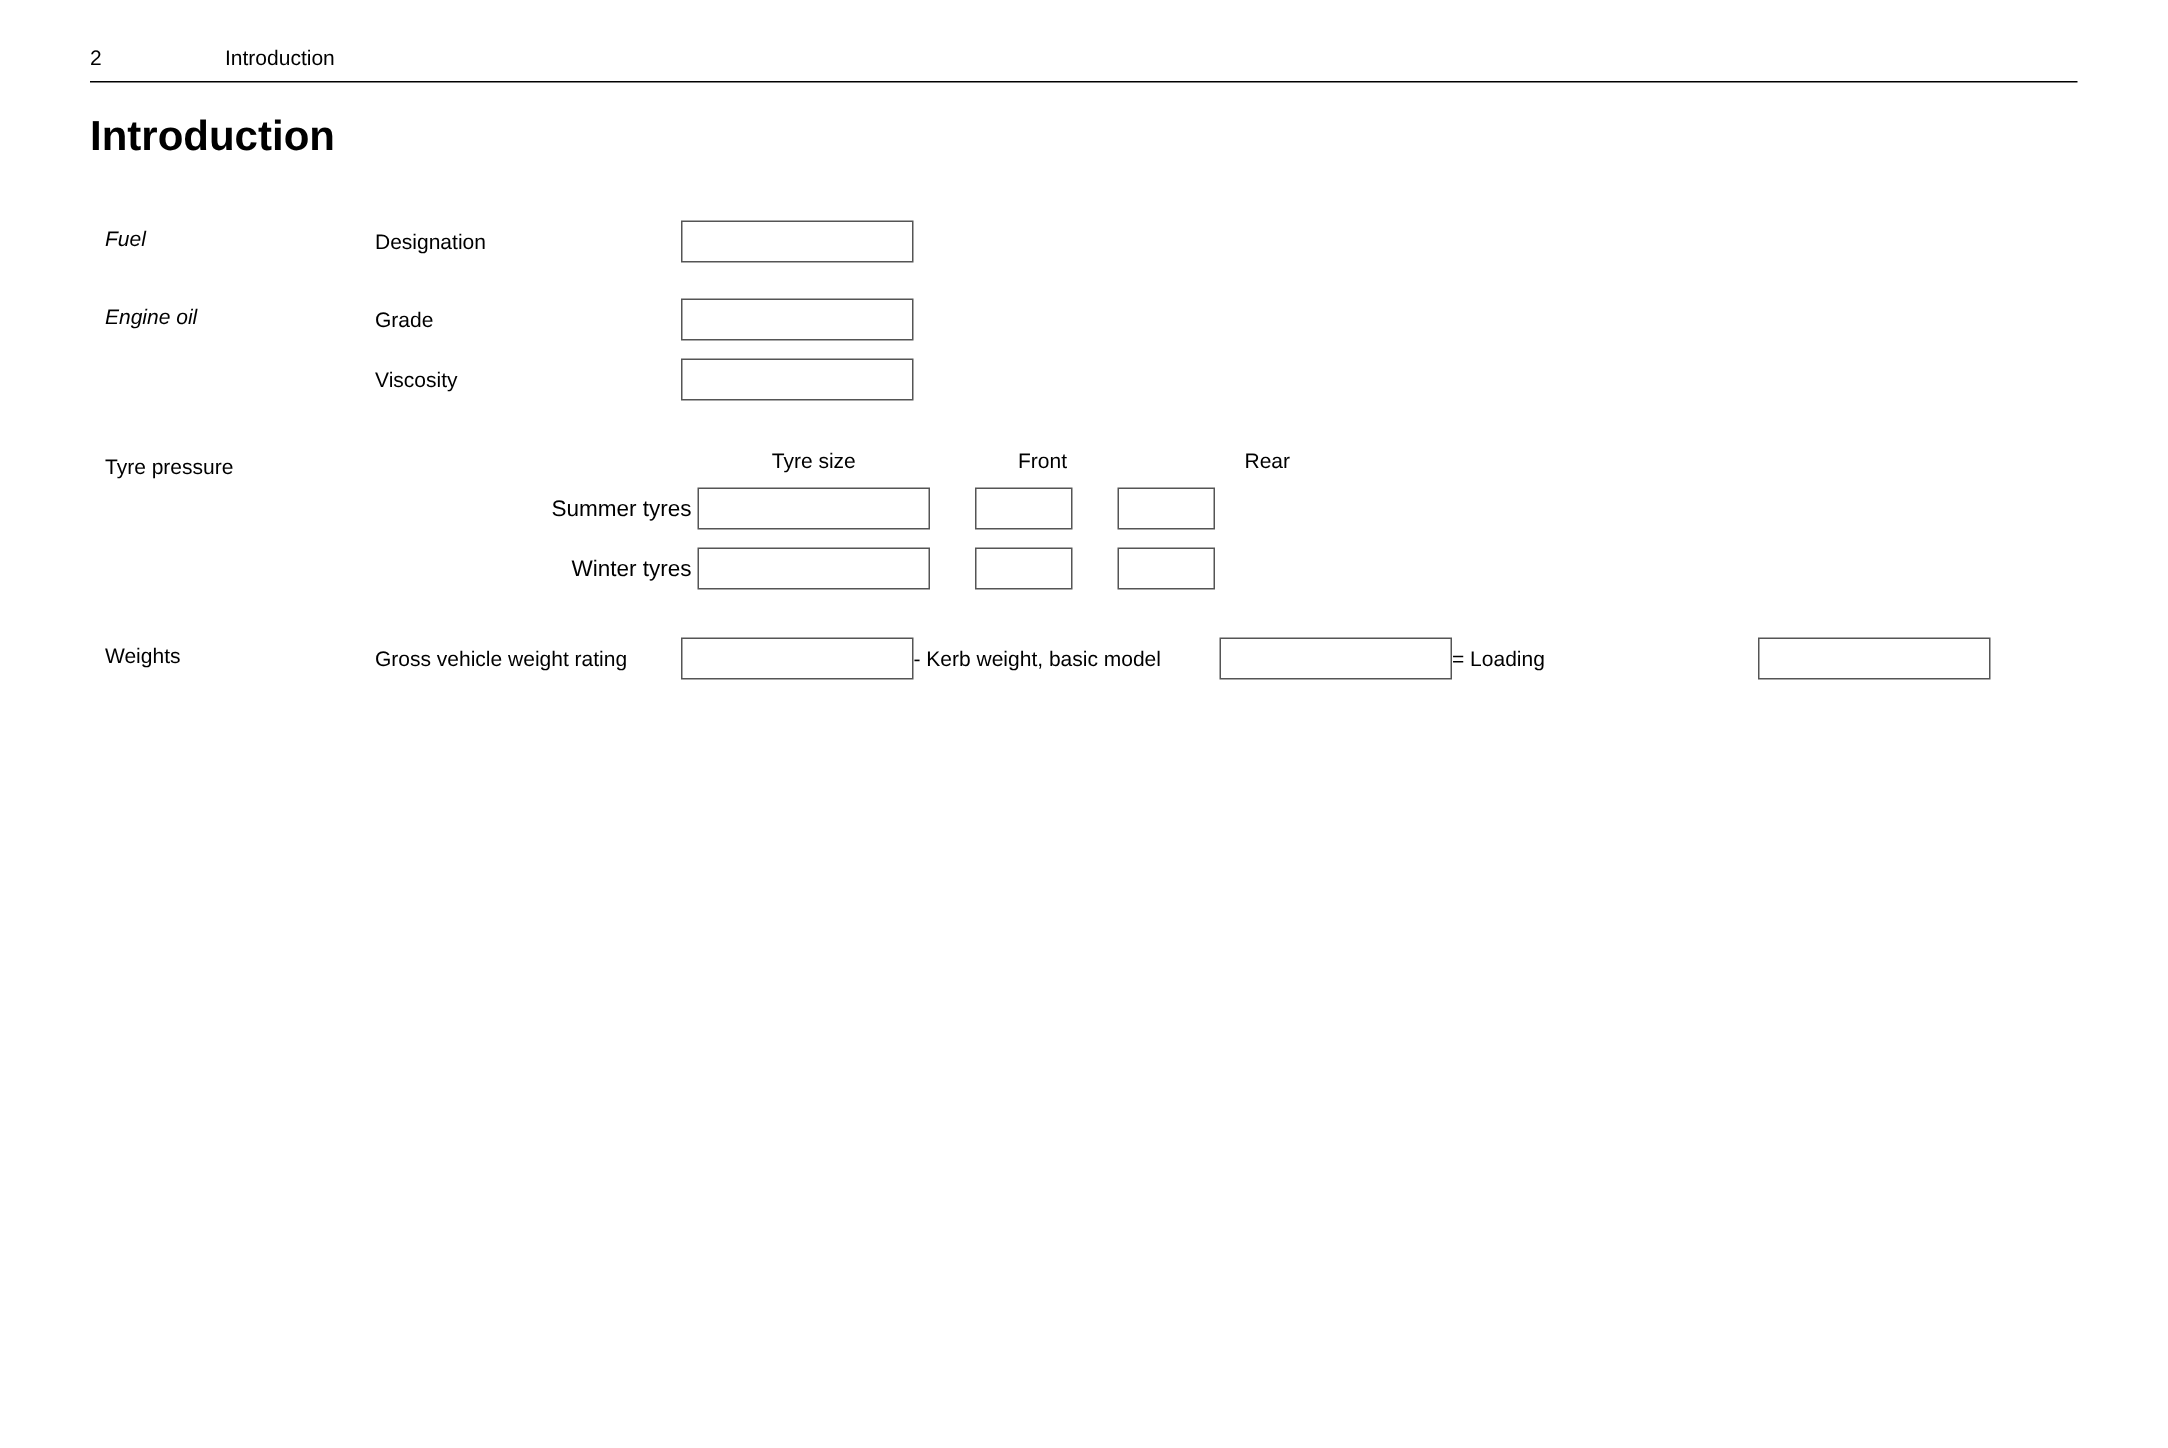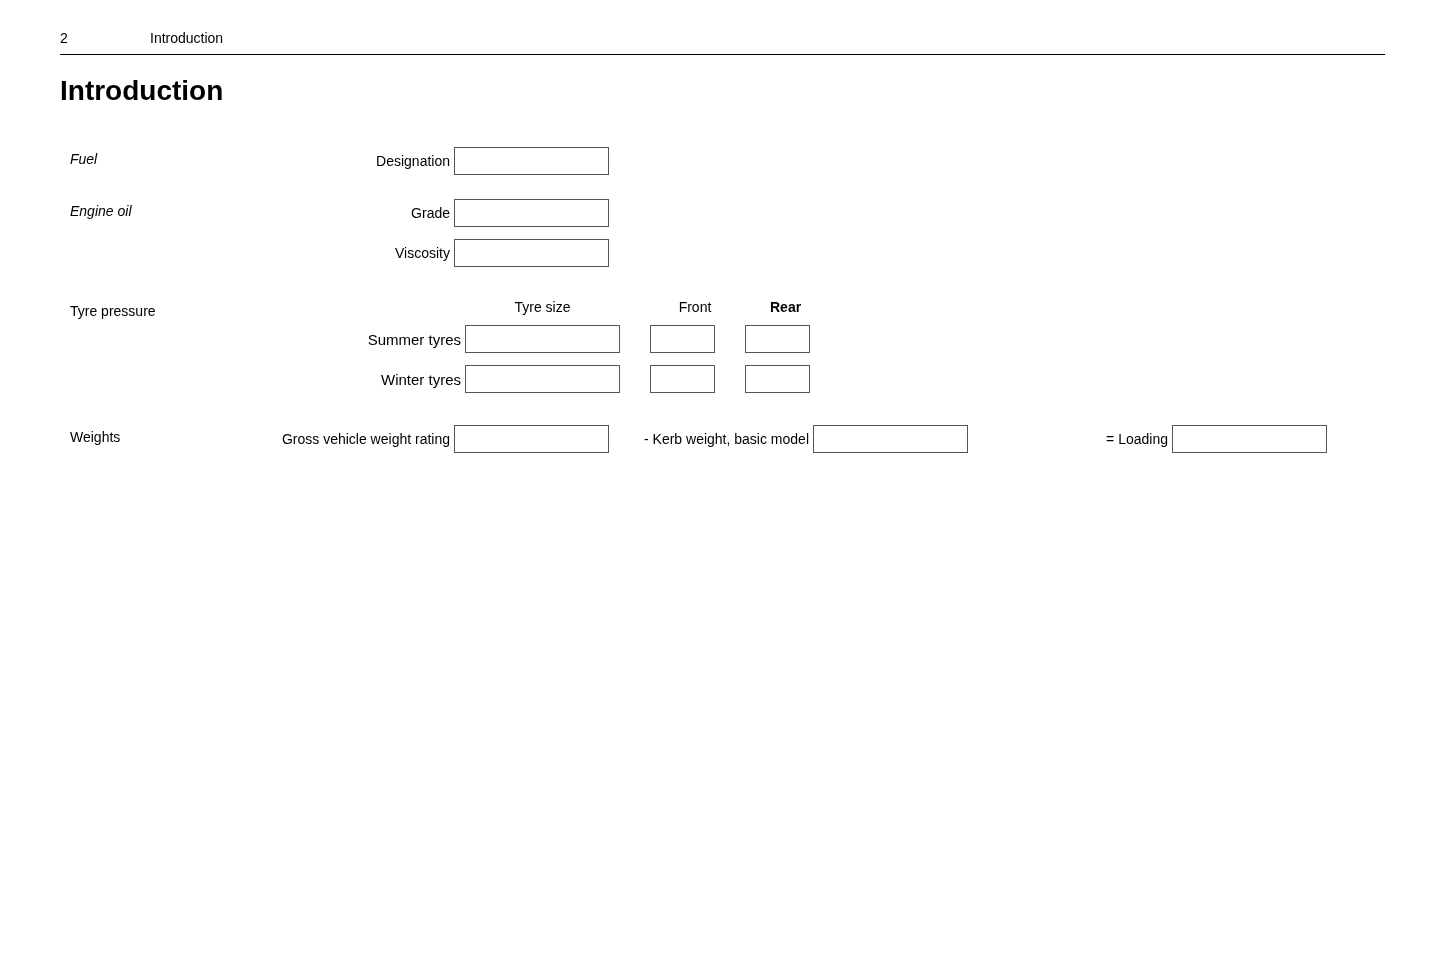--- a/index.html
+++ b/index.html
@@ -68,21 +68,21 @@
       gap: 0;
     }
 
     .field-row {
       display: flex;
       align-items: center;
       margin-bottom: 12px;
     }
 
     .field-label {
-      text-align: right;
+      text-align: left;
       min-width: 200px;
       margin-right: 4px;
       font-size: 14px;
       white-space: nowrap;
     }
 
     .field-box {
       border: 1px solid #555;
       width: 155px;
       height: 28px;
@@ -129,24 +129,23 @@
 
     .tyre-front-col {
       width: 90px;
       text-align: center;
       font-size: 14px;
       margin-left: 30px;
     }
 
     .tyre-rear-col {
       width: 90px;
-      text-align: left;
-      font-size: 14px;
-      margin-left: 30px;
-      font-weight: bold;
+      text-align: right;
+      font-size: 14px;
+      margin-left: 30px;
     }
 
     .tyre-data-row {
       display: flex;
       align-items: center;
       margin-bottom: 12px;
     }
 
     .tyre-row-label {
       min-width: 200px;

